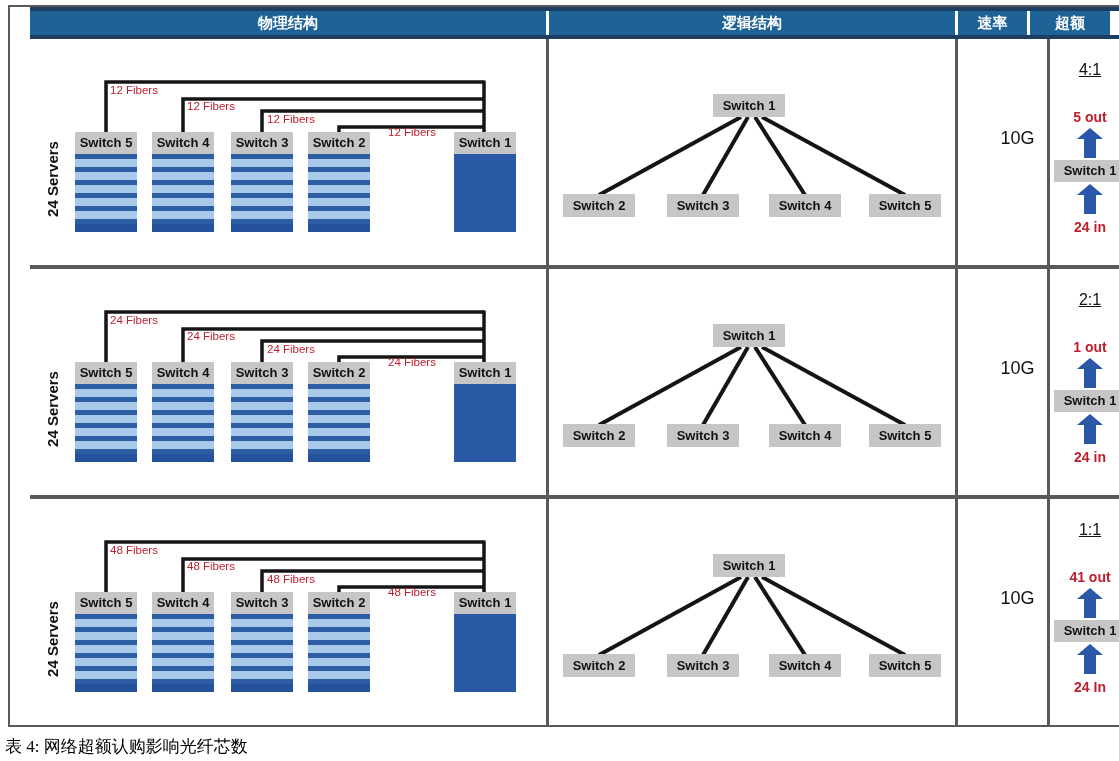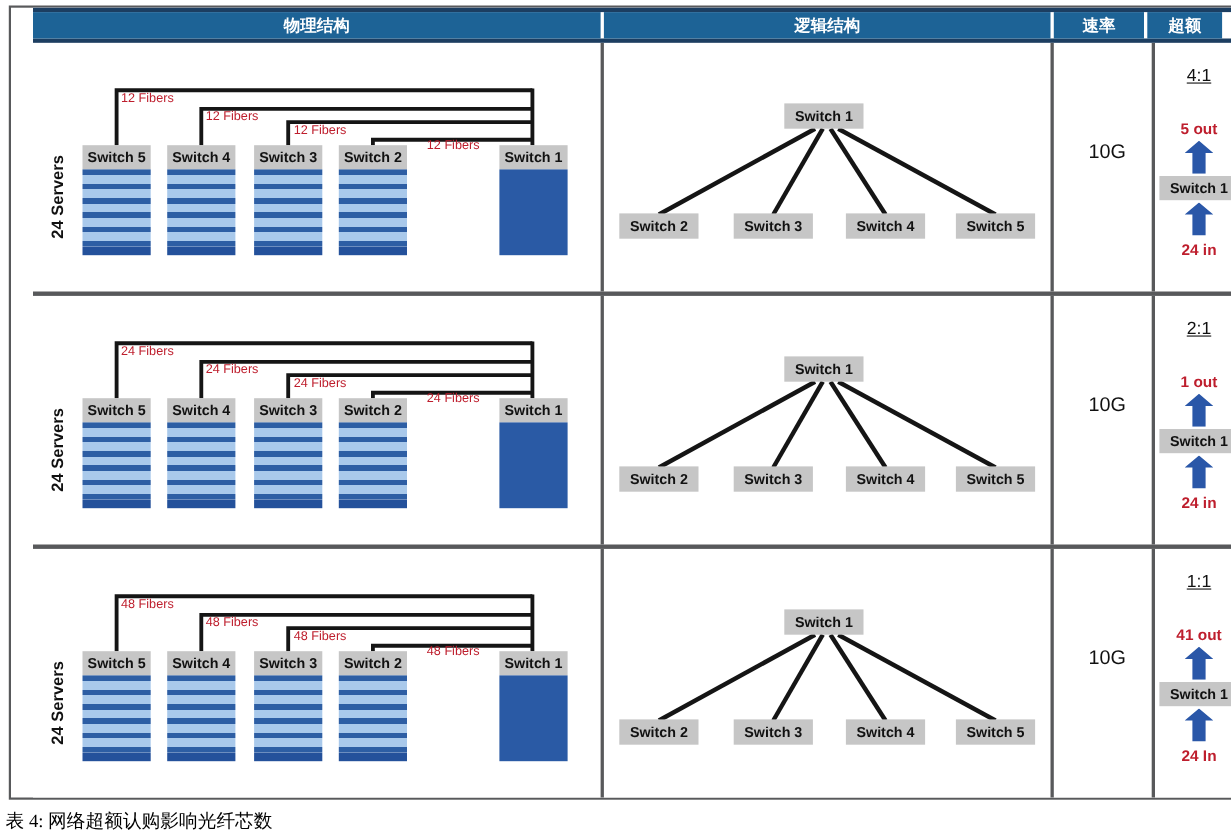--- a/index.html
+++ b/index.html
@@ -9,21 +9,21 @@
   .figure { position:absolute; left:8px; top:5px; width:1100px; height:718px;
             border:2px solid #58595B; background:#fff;padding-left:20px; }
 
   
   .thead { display:flex; height:24px; border-top:4px solid #1C3E61;
            border-bottom:4px solid #1C3E61; background:#fff; }
   .hcell { background:#1D6396; color:#fff; font-weight:bold; font-size:15px;
            display:flex; align-items:center; justify-content:center; }
   .hcell + .hcell { margin-left:3px;font-family:Liberation Mono, monospace; }
   .h-phys { width:516px; } .h-log { width:406px; }
-  .h-rate { width:82px; }  .h-over { width:68px; }
+  .h-rate { width:69px; }  .h-over { width:80px; }
 
   
   .tbody { }
   .t-row { display:flex; height:226px; background:#fff; }
   .t-row + .t-row { border-top:4px solid #58595B; }
   .vdiv { width:3px; background:#58595B; }
   .cell { position:relative; overflow:hidden; }
   .c-phys { width:516px; } .c-log { width:406px; }
   .c-rate { width:89px; }  .c-over { width:80px; }
 
@@ -47,21 +47,21 @@
 
   
   .lnode { position:absolute; width:72px; height:23px; line-height:23px;
            background:#C6C6C6; color:#111; font-weight:bold; font-size:13px;
            text-align:center; white-space:nowrap; }
   .l-root{left:164px;top:55px;}
   .leaf1{left:14px;top:155px;} .leaf2{left:118px;top:155px;}
   .leaf3{left:220px;top:155px;} .leaf4{left:320px;top:155px;}
 
   
-  .rate-val { position:absolute; left:4px; top:0; width:100%; height:100%;
+  .rate-val { position:absolute; left:15px; top:0; width:100%; height:100%;
               display:flex; align-items:center; justify-content:center;
               font-size:18px; color:#111; transform:translateY(-14px); }
 
   
   .ratio { position:absolute; left:0; top:22px; width:100%; text-align:center;
            font-size:16px; color:#111;text-decoration:underline; }
   .outlbl { position:absolute; left:0; top:70px; width:100%; text-align:center;
             color:#BE1E2D; font-weight:bold; font-size:14px; }
   .arrow { position:absolute; left:27px; width:26px; height:30px; }
   .a1{top:89px;} .a2{top:145px;}

